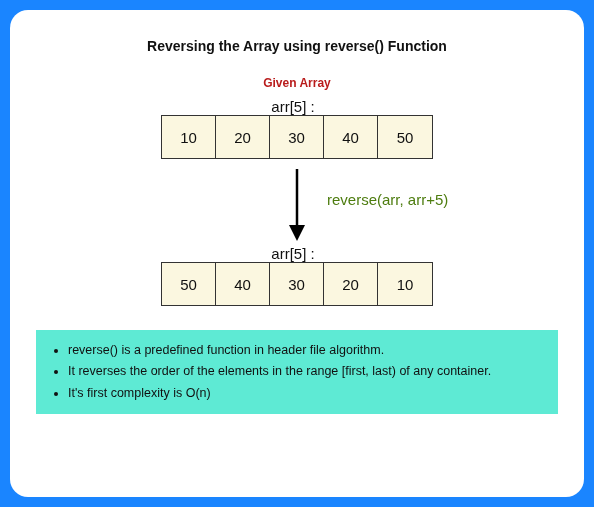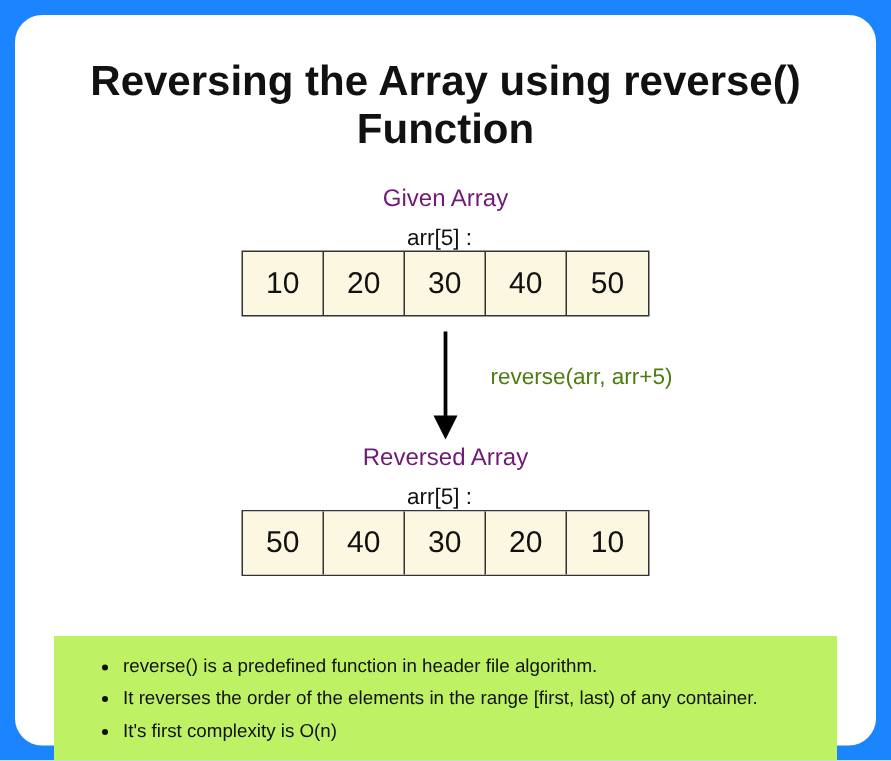--- a/index.html
+++ b/index.html
@@ -17,31 +17,31 @@
   }
   .card {
     width: 100%;
     height: 100%;
     background: #fff;
     border-radius: 18px;
     padding: 28px 26px 20px 26px;
     position: relative;
   }
   .title {
-    font-size: 28px;
+    font-size: 14px;
     font-weight: 800;
     text-align: center;
     color: #111;
     margin-bottom: 22px;
   }
   .section-label {
-    font-size: 16px;
-    font-weight: 400;
+    font-size: 12px;
+    font-weight: 700;
     text-align: center;
-    color: #701a75;
+    color: #b91c1c;
     margin-bottom: 8px;
   }
   .array-row {
     display: flex;
     align-items: center;
     justify-content: center;
     margin-bottom: 6px;
     flex-direction: column;
   }
   .arr-name {
@@ -54,21 +54,21 @@
     border: 1px solid #333;
   }
   .cell {
     width: 54px;
     height: 42px;
     background: #fbf7e0;
     border-right: 1px solid #333;
     display: flex;
     align-items: center;
     justify-content: center;
-    font-size: 20px;
+    font-size: 15px;
     color: #111;
   }
   .cell:last-child { border-right: none; }
   .arrow-area {
     position: relative;
     height: 80px;
     display: flex;
     justify-content: center;
   }
   .arrow-svg {
@@ -77,23 +77,23 @@
   .arrow-label {
     position: absolute;
     left: 50%;
     margin-left: 30px;
     top: 26px;
     font-size: 15px;
     color: #4d7c0f;
     white-space: nowrap;
   }
   .notes {
-    background: #bef264;
-    padding: 10px 14px 10px 32px;
-    margin-top: 40px;
+    background: #5eead4;
+    padding: 10px 14px 10px 18px;
+    margin-top: 24px;
   }
   .notes ul {
     list-style: disc;
     padding-left: 14px;
   }
   .notes li {
     font-size: 12.5px;
     color: #111;
     line-height: 1.7;
   }
@@ -119,21 +119,20 @@
     </div>
 
     <div class="arrow-area">
       <svg class="arrow-svg" width="30" height="80">
         <line x1="15" y1="4" x2="15" y2="64" stroke="#000" stroke-width="2.5"></line>
         <polygon points="15,76 7,60 23,60" fill="#000"></polygon>
       </svg>
       <span class="arrow-label">reverse(arr, arr+5)</span>
     </div>
 
-    <div class="section-label">Reversed Array</div>
     <div class="array-row">
       <span class="arr-name">arr[5] :</span>
       <div class="cells">
         <div class="cell">50</div>
         <div class="cell">40</div>
         <div class="cell">30</div>
         <div class="cell">20</div>
         <div class="cell">10</div>
       </div>
     </div>

